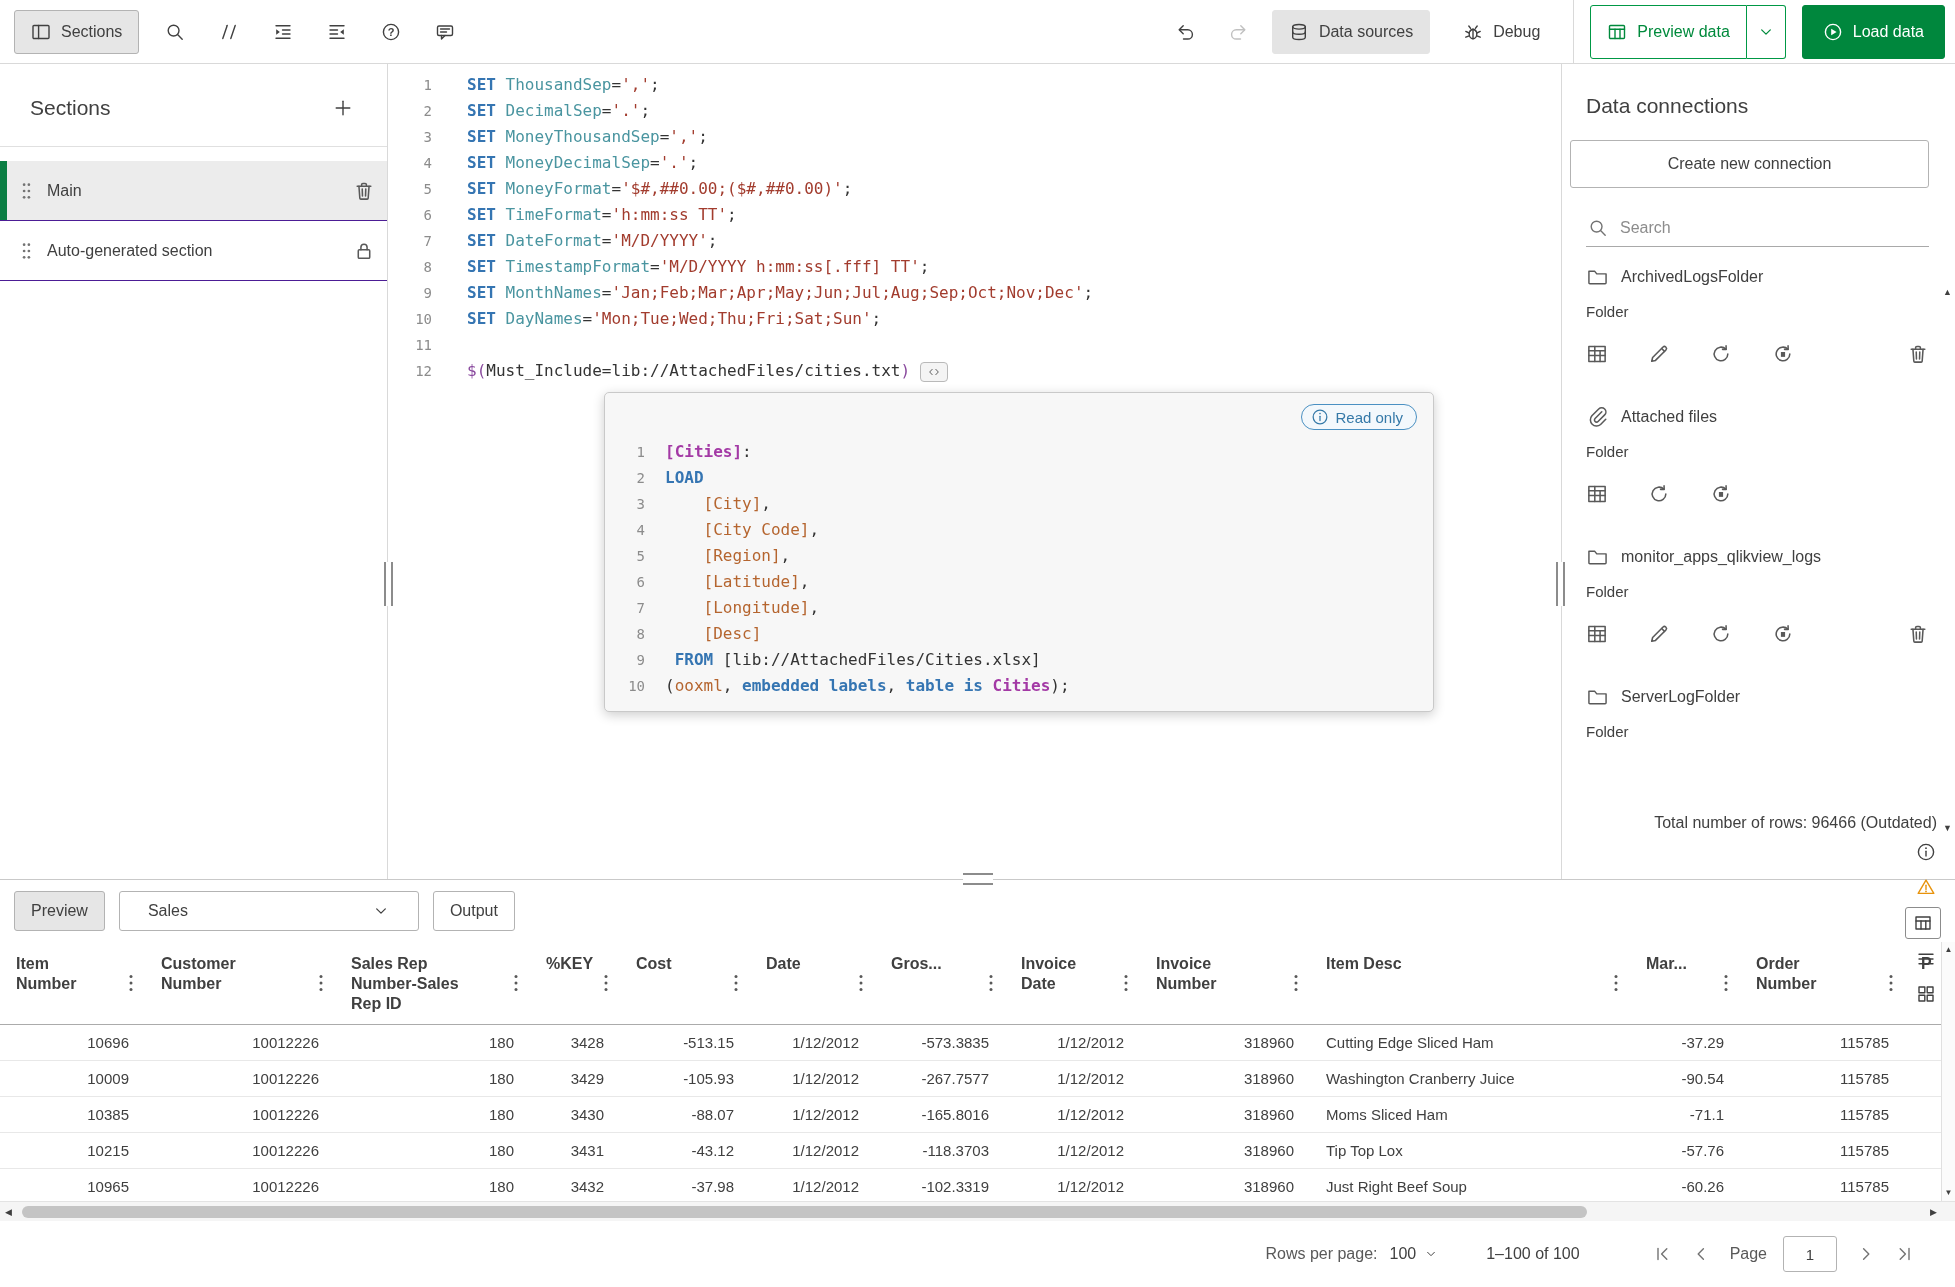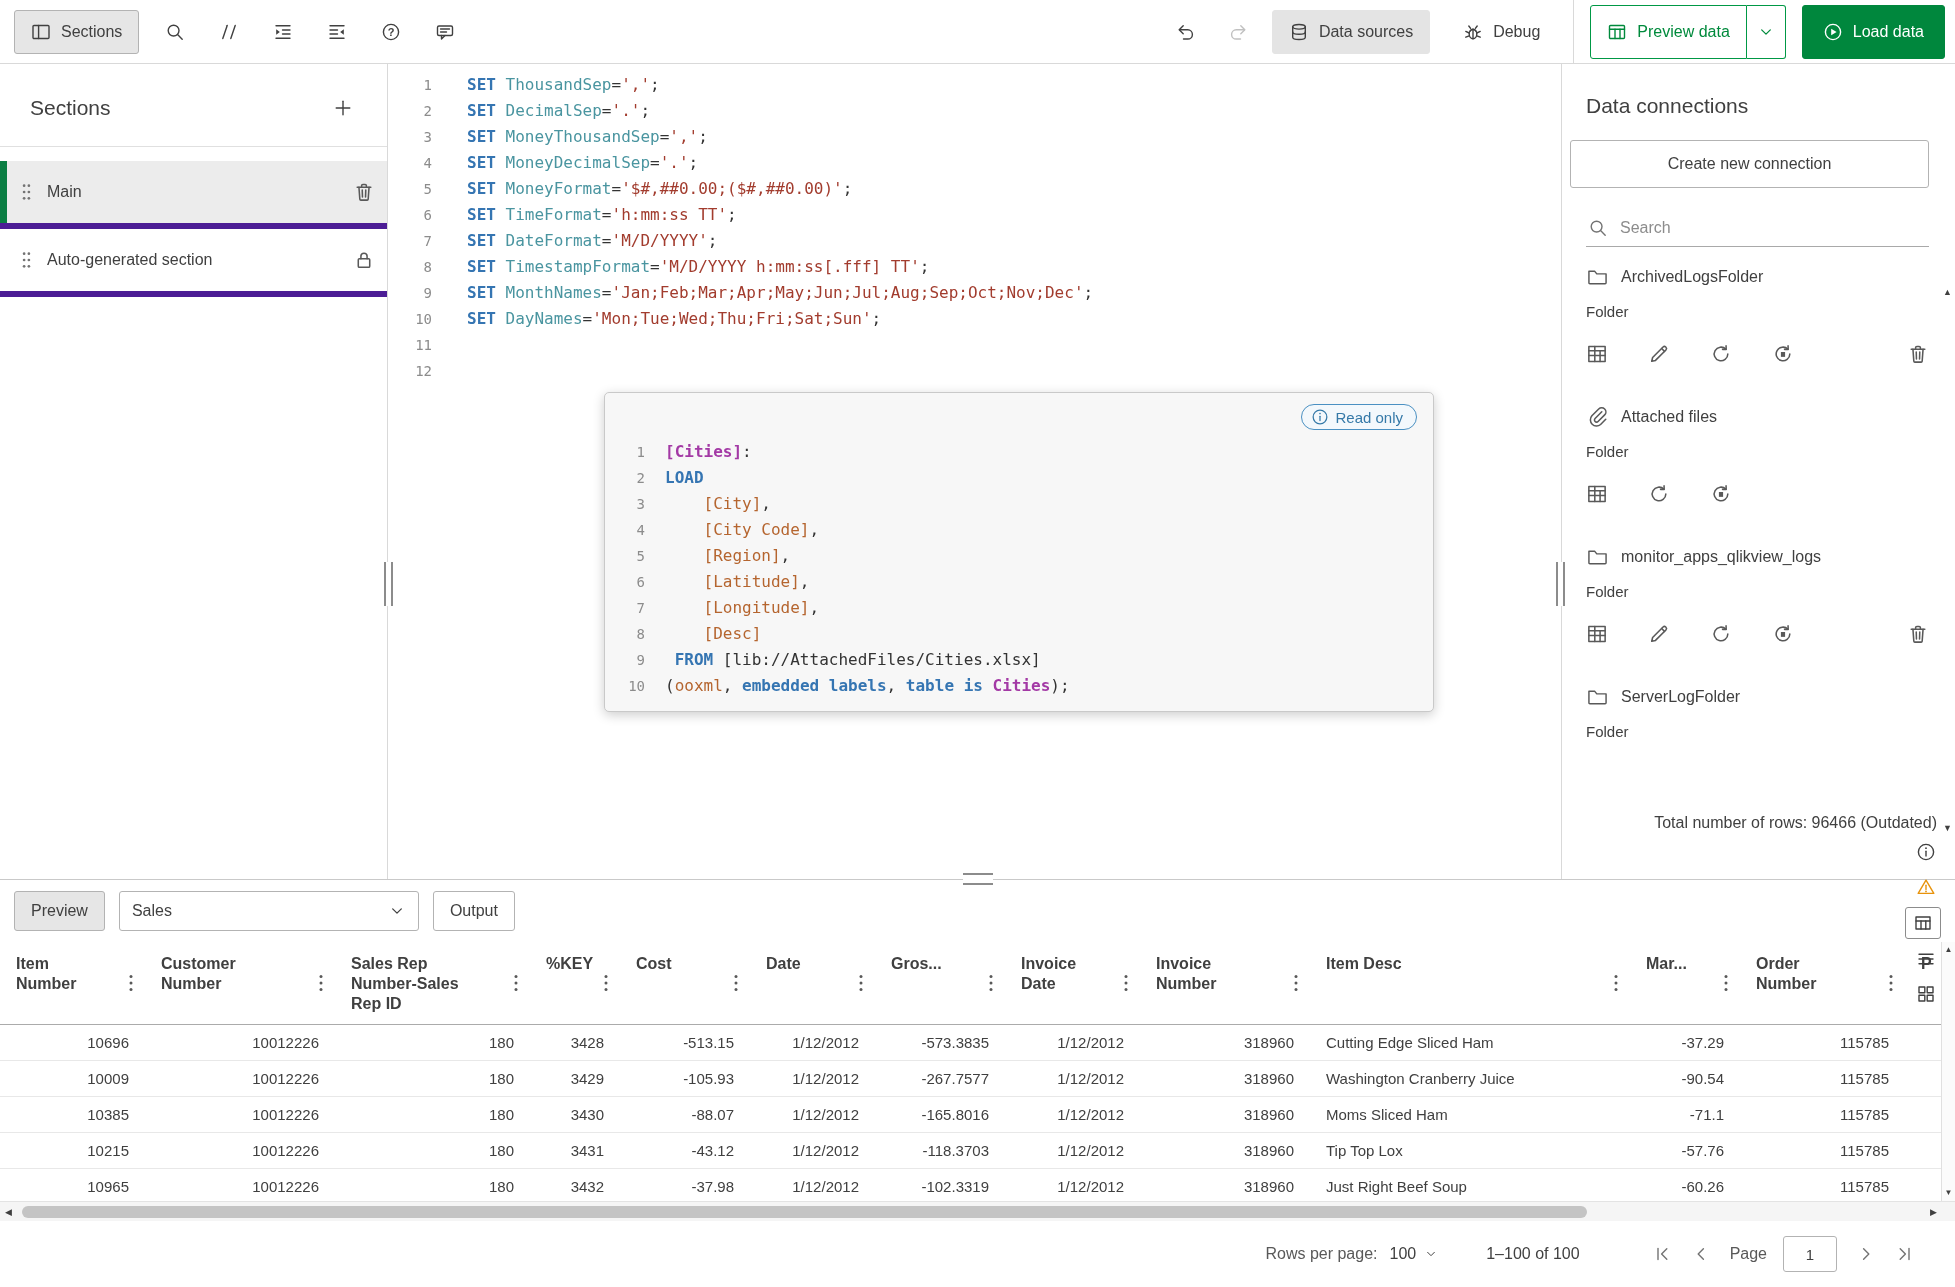--- a/index.html
+++ b/index.html
@@ -34,21 +34,21 @@
   .workspace { height:815px; flex:0 0 815px; display:flex; position:relative; min-height:0; }
   .panel-grip { position:absolute; top:498px; width:9px; height:44px; background:#fff; border-left:2px solid #8c8c8c; border-right:2px solid #8c8c8c; z-index:6; cursor:col-resize; }
   .grip-left { left:384px; }
   .grip-right { right:390px; }
 
   
   .sections-panel { width:388px; flex:0 0 388px; border-right:1px solid #d9d9d9; display:flex; flex-direction:column; }
   .sections-header { display:flex; align-items:center; justify-content:space-between; padding:26px 26px 20px 30px; border-bottom:1px solid #e0e0e0; }
   .panel-title { font-size:21px; color:#404040; }
   .sections-list { padding-top:14px; }
-  .section-item { position:relative; display:flex; align-items:center; gap:14px; height:68px; padding:0 12px 0 20px; border-bottom:6px solid #4c1d95; background:#fff; cursor:pointer; }
+  .section-item { position:relative; display:flex; align-items:center; gap:14px; height:60px; padding:0 12px 0 20px; border-bottom:1px solid #4c1d95; background:#fff; cursor:pointer; }
   .section-item.selected { background:#ececec; }
   .section-item.selected::before { content:""; position:absolute; left:0; top:0; bottom:0; width:7px; background:#0a7e43; }
   .section-label { flex:1; font-size:16px; color:#404040; }
   .drag { width:13px; height:22px; color:#737373; }
   .section-action { width:22px; height:22px; color:#595959; }
 
   
   .editor { flex:1; position:relative; background:#fff; overflow:hidden; padding-top:8px; font-family:"DejaVu Sans Mono", monospace; }
   .code-line { display:flex; height:26px; line-height:26px; }
   .ln { flex:0 0 44px; text-align:right; color:#8c8c8c; font-size:14px; font-family:"DejaVu Sans Mono", monospace; }
@@ -85,21 +85,21 @@
   .conn-actions .icon { width:22px; height:22px; cursor:pointer; }
   .conn-actions .trash-right { margin-left:auto; }
   .conn-scroll { position:absolute; right:3px; font-size:9px; color:#404040; cursor:pointer; line-height:1; }
   .conn-scroll.up { top:224px; }
   .conn-scroll.down { bottom:46px; }
 
   
   .bottom-panel { flex:1; border-top:1px solid #c9c9c9; position:relative; display:flex; flex-direction:column; min-height:0; }
   .divider-grip { position:absolute; top:-7px; left:50%; transform:translateX(-50%); width:30px; height:12px; background:#fff; border-top:2px solid #8c8c8c; border-bottom:2px solid #8c8c8c; z-index:5; cursor:row-resize; }
   .preview-toolbar { height:62px; flex:0 0 62px; display:flex; align-items:center; padding:0 14px; gap:14px; }
-  .select { width:300px; height:40px; border:1px solid #b3b3b3; border-radius:3px; display:flex; align-items:center; justify-content:space-between; padding:0 12px; font-size:16px; background:#fff; cursor:pointer; color:#404040; }
+  .select { width:300px; height:40px; border:1px solid #b3b3b3; border-radius:3px; display:flex; align-items:center; justify-content:space-between; padding:0 28px; font-size:16px; background:#fff; cursor:pointer; color:#404040; }
   .toolbar-right { margin-left:auto; display:flex; align-items:flex-end; gap:5px;flex-direction:column; }
   .total-rows { font-size:16px; color:#404040; margin-right:4px; }
   .boxed { display:inline-flex; align-items:center; justify-content:center; border:1px solid #8c8c8c; border-radius:3px; width:36px; height:32px; color:#404040; cursor:pointer; }
 
   .table-area { position:relative; flex:1; overflow:hidden; }
   .preview-table { table-layout:fixed; border-collapse:collapse; }
   .preview-table th { font-size:16px; font-weight:bold; color:#404040; text-align:left; vertical-align:top; padding:12px 44px 10px 16px; line-height:1.25; border-bottom:1px solid #ababab; position:relative; overflow:hidden; }
   .preview-table td { font-size:15px; color:#404040; height:36px; padding:0 16px; border-bottom:1px solid #e8e8e8; white-space:nowrap; overflow:hidden; }
   .preview-table td.num { text-align:right; }
   .col-menu { position:absolute; right:10px; top:50%; transform:translateY(-50%); width:8px; height:22px; color:#595959; cursor:pointer; display:inline-flex; }
@@ -376,20 +376,24 @@
           <div class="code-line">
             <span class="ln">10</span>
             <span class="code"><span class="tk-kw">SET </span><span class="tk-name">DayNames</span><span class="tk-plain">=</span><span class="tk-str">'Mon;Tue;Wed;Thu;Fri;Sat;Sun'</span><span class="tk-plain">;</span></span>
           </div>
           <div class="code-line">
             <span class="ln">11</span>
             <span class="code"></span>
           </div>
           <div class="code-line">
             <span class="ln">12</span>
+            <span class="code"><span class="tk-dollar">$(</span><span class="tk-plain">Must_Include=lib://AttachedFiles/cities.txt</span><span class="tk-dollar">)</span><span class="inline-widget"><svg viewBox="0 0 20 20" fill="none" stroke="currentColor" stroke-width="1.4" stroke-linecap="round" stroke-linejoin="round">
+                  <path d="M7.4 6.2 L3.8 10 L7.4 13.8"></path>
+                  <path d="M12.6 6.2 L16.2 10 L12.6 13.8"></path>
+                </svg></span></span>
           </div>
         </div>
       <div class="code-popup">
         <div class="read-only-badge">
           <span class="icon sm">
               <svg viewBox="0 0 20 20" fill="none" stroke="currentColor" stroke-width="1.4" stroke-linecap="round" stroke-linejoin="round">
                 <circle cx="10" cy="10" r="7.6"></circle>
                 <line x1="10" y1="9.2" x2="10" y2="14"></line>
                 <circle cx="10" cy="6.2" r="0.9" fill="currentColor" stroke="none"></circle>
               </svg>

